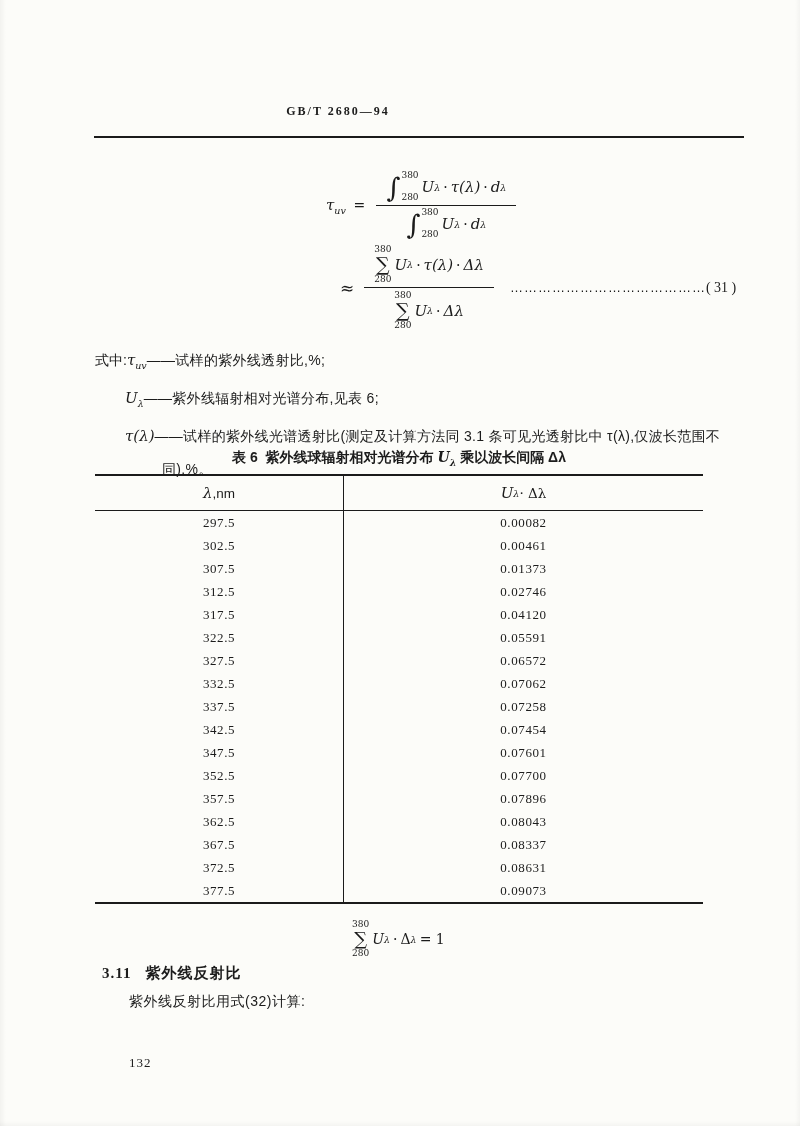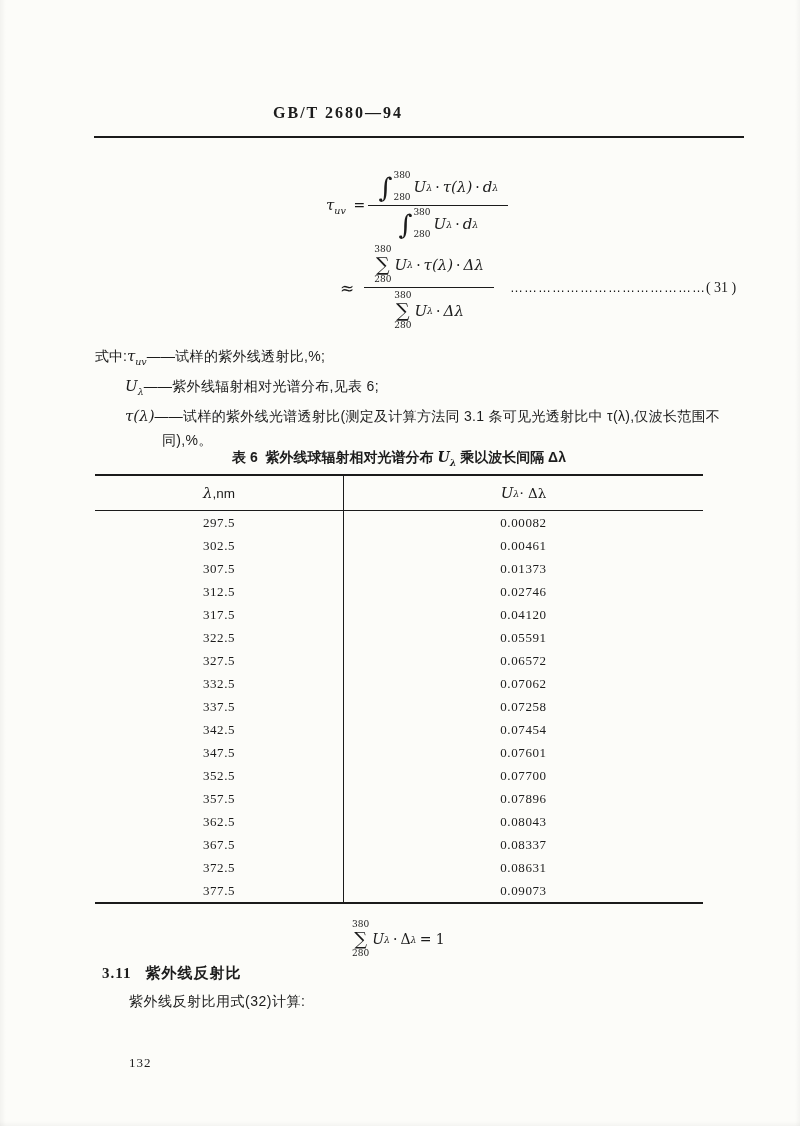--- a/index.html
+++ b/index.html
@@ -16,21 +16,21 @@
     position:absolute; inset:0; pointer-events:none;
     background:
       linear-gradient(90deg, rgba(0,0,0,0.04), rgba(0,0,0,0) 6px),
       linear-gradient(270deg, rgba(0,0,0,0.03), rgba(0,0,0,0) 5px),
       linear-gradient(0deg, rgba(0,0,0,0.03), rgba(0,0,0,0) 5px);
   }
 
   
   .doc-header {
     position:absolute; top:104px; left:0; width:676px;
-    text-align:center; font-weight:bold; font-size:16px;
+    text-align:center; font-weight:bold; font-size:12px;
     letter-spacing:2px; font-family:"Liberation Serif", serif;
   }
   .header-rule {
     position:absolute; top:136px; left:94px; width:650px; height:2px;
     background:#1b1b1b;
   }
 
   
   .math { font-family:"DejaVu Serif", serif; color:#1b1b1b; }
   .mv { font-style:italic; font-size:15px; }
@@ -49,29 +49,29 @@
   .il .u { transform:translateY(-1px); }
 
   .sw { display:inline-flex; flex-direction:column; align-items:center; line-height:1;
         margin-right:3px; font-style:normal; }
   .sw .lim { font-size:9px; }
   .sw .sg { font-size:19px; margin:1px 0; }
 
   .eq31 { position:absolute; top:172px; left:326px; }
   .eq-line1 { display:flex; align-items:center; }
   .eq-line2 { display:flex; align-items:center; margin-top:6px; }
-  .eq-lhs { margin-right:0; font-size:15px; }
+  .eq-lhs { margin-right:8px; font-size:15px; }
   .eq-approx { font-size:17px; margin:0 10px 0 14px; font-style:normal; }
   .eq-leader { margin-left:16px; font-size:13px; letter-spacing:1px;
                font-family:"Liberation Sans", sans-serif; white-space:nowrap; }
   .eq-no { font-size:14px; font-family:"Liberation Serif", serif; white-space:nowrap; }
 
   
   .where { position:absolute; top:344px; left:95px; width:628px; font-size:14px; }
-  .where-line { line-height:24px; }
+  .where-line { line-height:33px; }
   .where-line .dash-text { letter-spacing:0.3px; }
   .wl-indent { padding-left:30px; }
   .wl-hang { padding-left:67px; text-indent:-37px; }
 
   
   .tbl-title { position:absolute; top:449px; left:95px; width:608px; text-align:center;
                font-weight:bold; font-size:14px; }
   .tbl-title .mv { font-weight:bold; font-size:14px; }
   .tbl { position:absolute; top:474px; left:95px; width:608px;
          border-top:2px solid #1b1b1b; border-bottom:2px solid #1b1b1b; }

